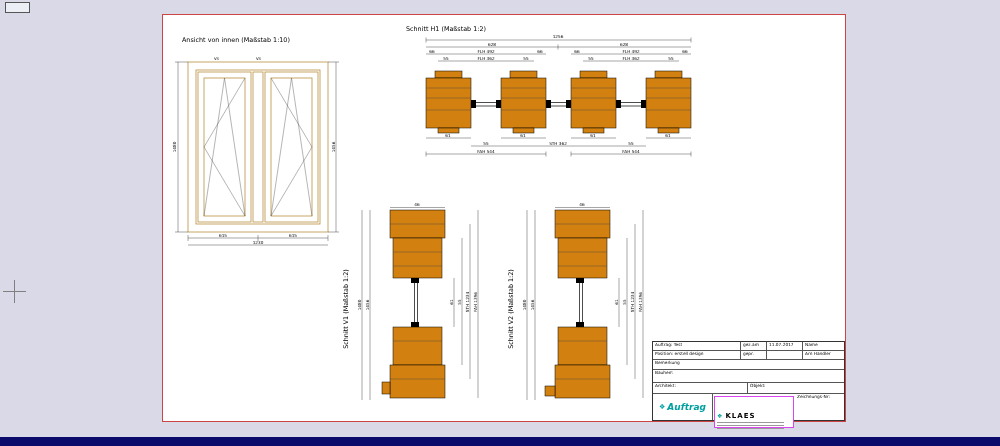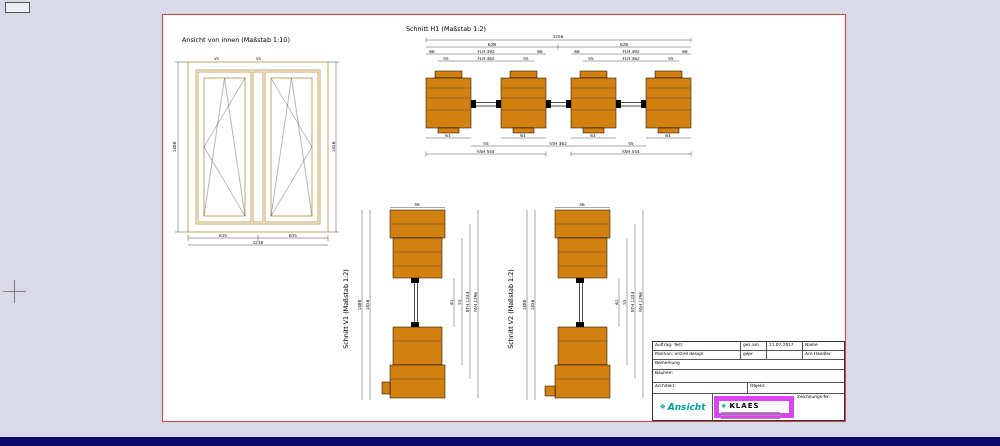--- a/index.html
+++ b/index.html
@@ -26,22 +26,22 @@
   .blk{fill:#000;}
   .glass{stroke:#000;stroke-width:0.7;}
   
   .titleblock{position:absolute;left:652px;top:341px;width:191px;height:78px;
               border:1px solid #333;background:#fff;font-size:4.3px;line-height:1.15;}
   .tb-cell{position:absolute;box-sizing:border-box;border-right:0.5px solid #555;
            border-bottom:0.5px solid #555;padding:1px 2px;overflow:hidden;white-space:nowrap;}
   .klaescad{color:var(--logo_teal,#00a0a0);font-weight:bold;font-style:italic;
             font-size:9px;display:flex;align-items:center;gap:2px;}
   .kc-diamond{font-size:7px;font-style:normal;}
-  .klaesbox{position:absolute;box-sizing:border-box;border:5px solid #d946ef;background:#fff;
-            padding:1px 2px;}
+  .klaesbox{position:absolute;box-sizing:border-box;border:1px solid #d946ef;background:#fff;
+            padding:15px 2px;}
   .klaes-name{font-weight:bold;font-size:7px;letter-spacing:1px;display:flex;align-items:center;gap:2px;}
   .kb-diamond{color:var(--logo_teal,#00a0a0);font-size:6px;}
   .addr-line{height:1.5px;background:#999;margin-top:1.5px;width:90%;}
 </style>
 </head>
 <body>
 
 <div class="screen">
 
   <div class="mini-rect"></div>
@@ -301,21 +301,21 @@
     <div class="tb-cell" style="left:0;top:18px;width:191px;height:10px;border-right:none">Bemerkung</div>
 
     <div class="tb-cell" style="left:0;top:28px;width:191px;height:13px;border-right:none">Bauherr:</div>
 
     <div class="tb-cell" style="left:0;top:41px;width:95px;height:11px">Architekt:</div>
     <div class="tb-cell" style="left:95px;top:41px;width:96px;height:11px;border-right:none">Objekt:</div>
 
     <div class="tb-cell" style="left:0;top:52px;width:60px;height:26px;border-bottom:none;display:flex;align-items:center;justify-content:center">
       <span class="klaescad">
         <span class="kc-diamond">❖</span>
-        <span>Ansicht</span>
+        <span>Auftrag</span>
       </span>
     </div>
     <div class="klaesbox" style="left:61px;top:54px;width:80px;height:22px">
       <div class="klaes-name">
         <span class="kb-diamond">❖</span>
         <span>KLAES</span>
       </div>
       <div class="addr-line"></div>
       <div class="addr-line"></div>
       <div class="addr-line"></div>

